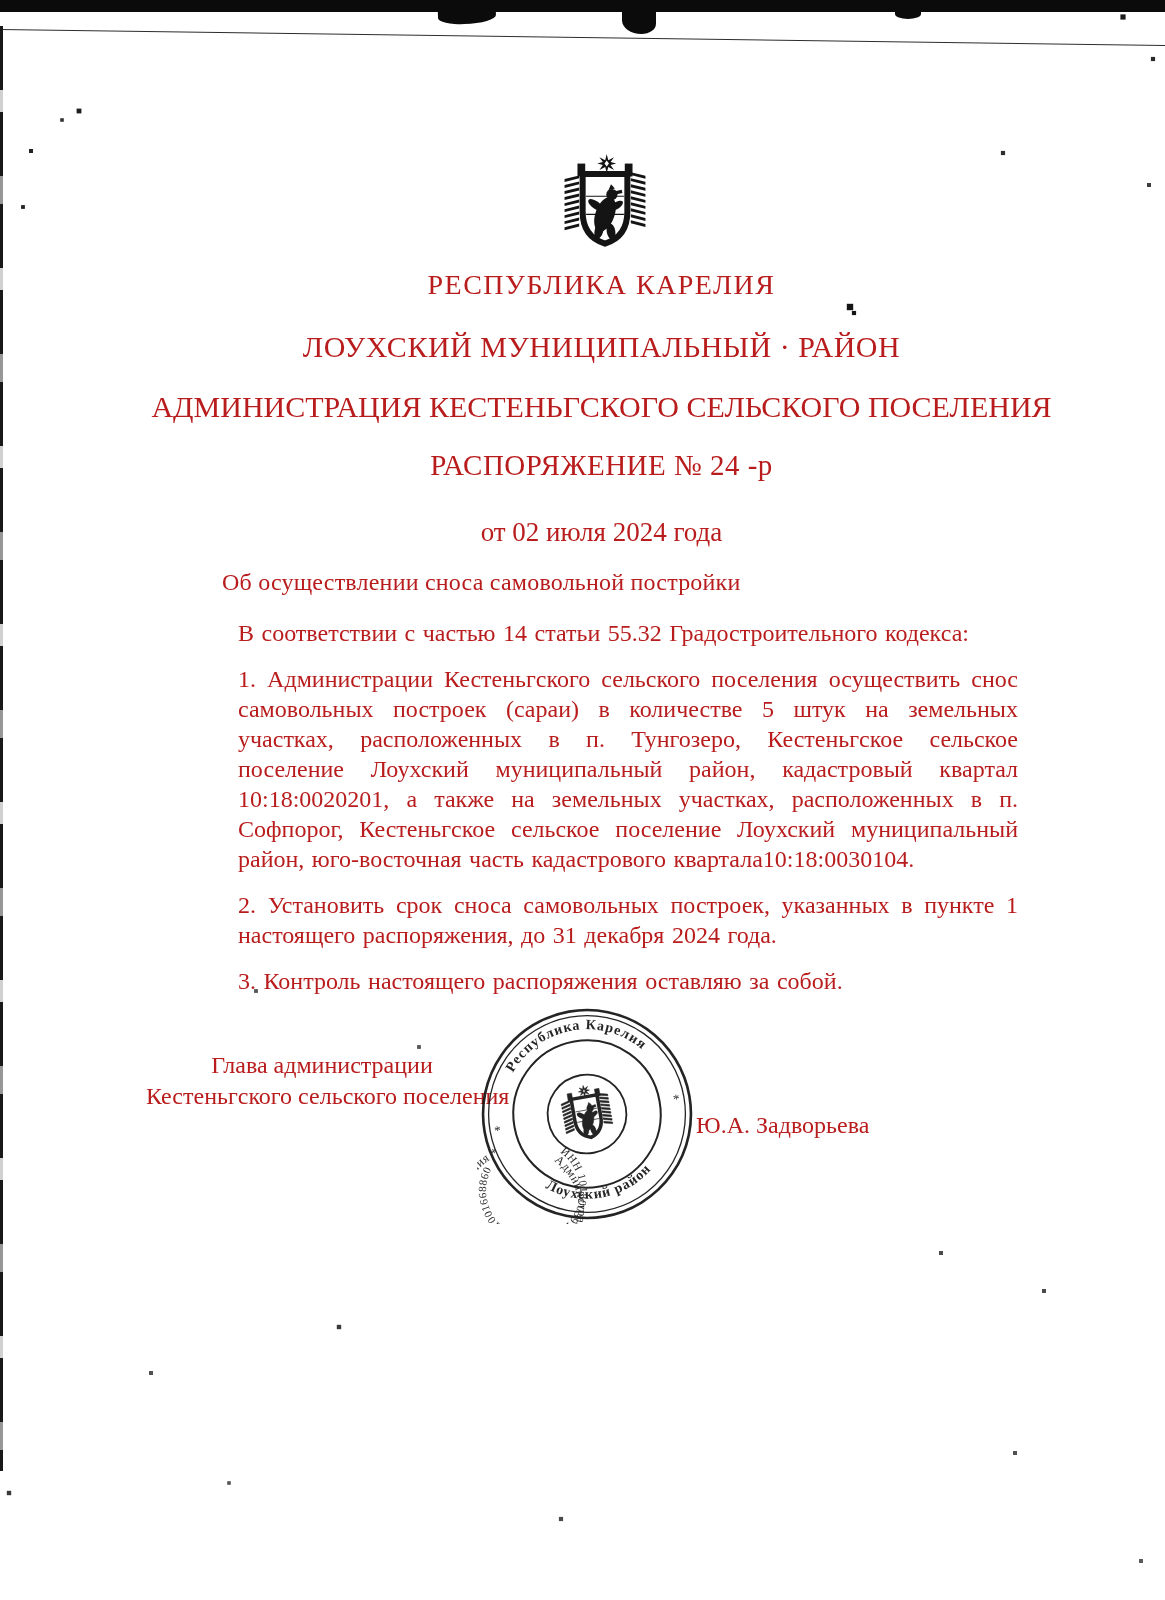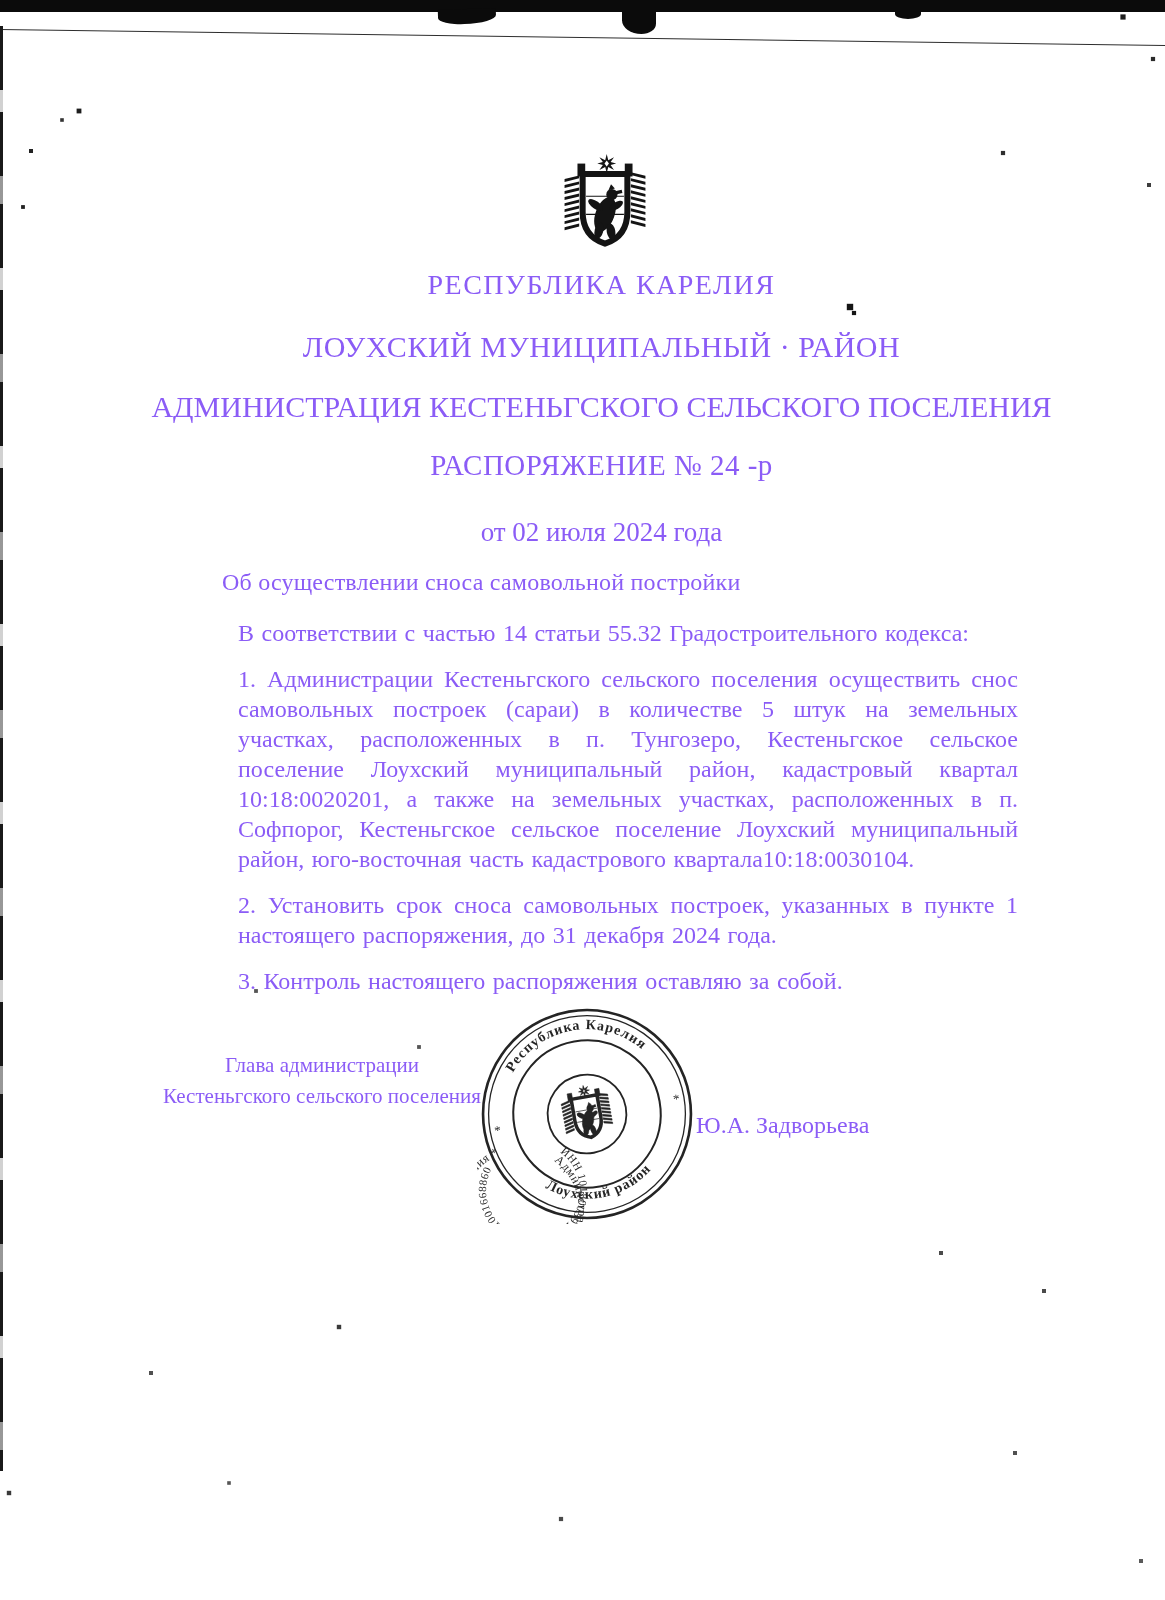--- a/index.html
+++ b/index.html
@@ -3,21 +3,21 @@
 <meta charset="utf-8">
 <style>
   html,body{margin:0;padding:0;background:#e8e8e8;}
   .page{
     position:relative;
     width:1165px;height:1600px;
     margin:0 auto;
     background:#ffffff;
     overflow:hidden;
     font-family:"Liberation Serif","DejaVu Serif",serif;
-    color:#8b5cf6;
+    color:#b91c1c;
   }
   
   .scan-top-band{position:absolute;top:0;left:0;width:100%;height:12px;background:#0b0b0b;}
   .scan-blob-a{position:absolute;top:9px;left:438px;width:58px;height:15px;background:#0b0b0b;border-radius:0 0 55% 45%;transform:rotate(-2deg);}
   .scan-blob-b{position:absolute;top:10px;left:622px;width:34px;height:24px;background:#0b0b0b;border-radius:0 0 45% 60%;}
   .scan-blob-c{position:absolute;top:9px;left:895px;width:26px;height:10px;background:#0b0b0b;border-radius:0 0 50% 50%;}
   .scan-diagonal{position:absolute;top:29px;left:-8px;width:1192px;height:0;border-top:1.6px solid #2d2d2d;transform:rotate(0.78deg);transform-origin:left top;}
   .scan-left-edge{position:absolute;top:26px;left:0;width:2.5px;height:1445px;
     background:repeating-linear-gradient(180deg,#191919 0 64px,rgba(25,25,25,.2) 64px 86px,#191919 86px 150px,rgba(25,25,25,.45) 150px 178px);}
   .scan-specks{position:absolute;top:0;left:0;width:2px;height:2px;background:transparent;
@@ -35,21 +35,21 @@
   .republic{top:269px;font-size:28px;letter-spacing:1.5px;}
   .district{top:330px;font-size:30px;letter-spacing:.5px;}
   .admin{top:390px;font-size:30px;}
   .order-title{top:449px;font-size:29px;letter-spacing:.5px;}
   .order-date{top:484px;font-size:27px;margin-top:33px;}
   
   .doc-body{position:absolute;left:222px;top:569px;width:812px;}
   .subject{font-weight:normal;font-size:24px;margin:0 0 22px 0;letter-spacing:.2px;}
   .doc-body p.text{margin:16px;font-size:24px;line-height:30px;text-align:justify;word-spacing:1.5px;hyphens:none;}
   
-  .sig-block{position:absolute;left:146px;top:1050px;width:352px;text-align:center;font-size:21px;line-height:31px;white-space:nowrap;}
+  .sig-block{position:absolute;left:146px;top:1050px;width:352px;text-align:center;font-size:24px;line-height:31px;white-space:nowrap;}
   .sig-name{position:absolute;left:696px;top:1080px;font-size:24px;white-space:nowrap;margin-top:32px;}
   .stamp{position:absolute;left:477px;top:1004px;width:220px;height:220px;opacity:.93;}
   .stamp text{font-family:"Liberation Serif","DejaVu Serif",serif;fill:#141414;}
   .hidden-defs{position:absolute;width:0;height:0;overflow:hidden;}
 </style>
 </head>
 <body>
 
 <svg class="hidden-defs" aria-hidden="true">
   <defs>

